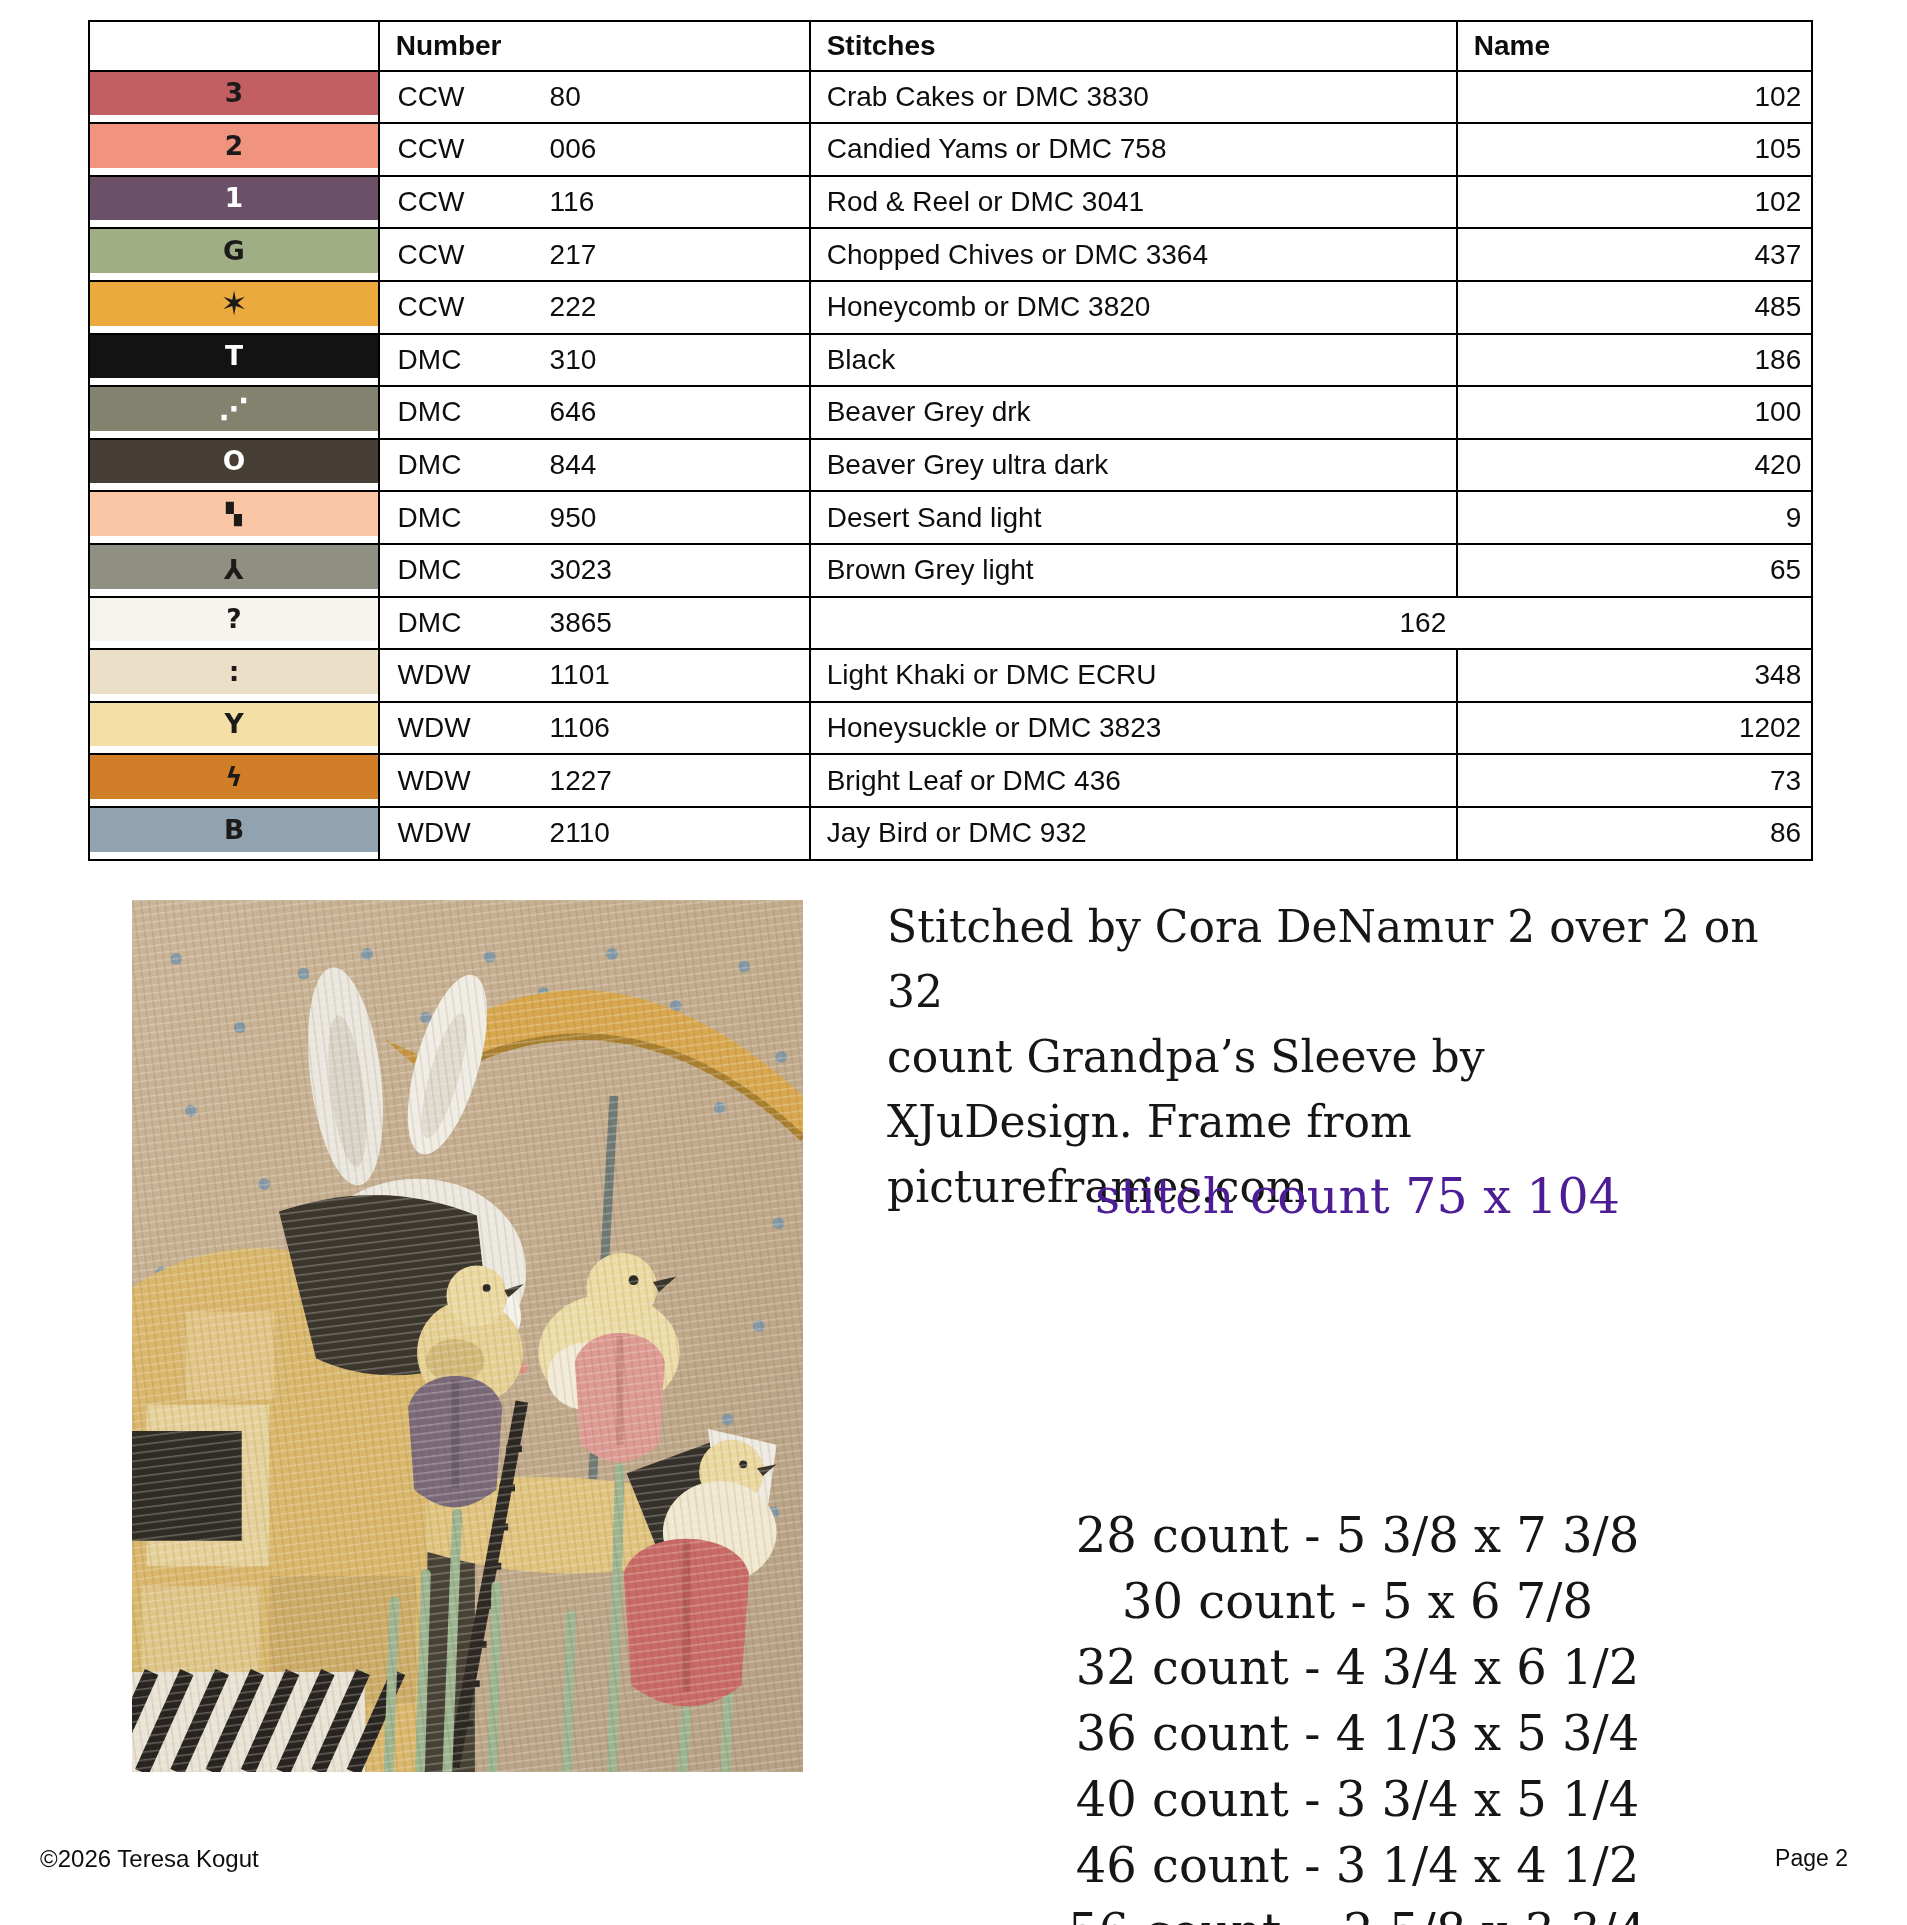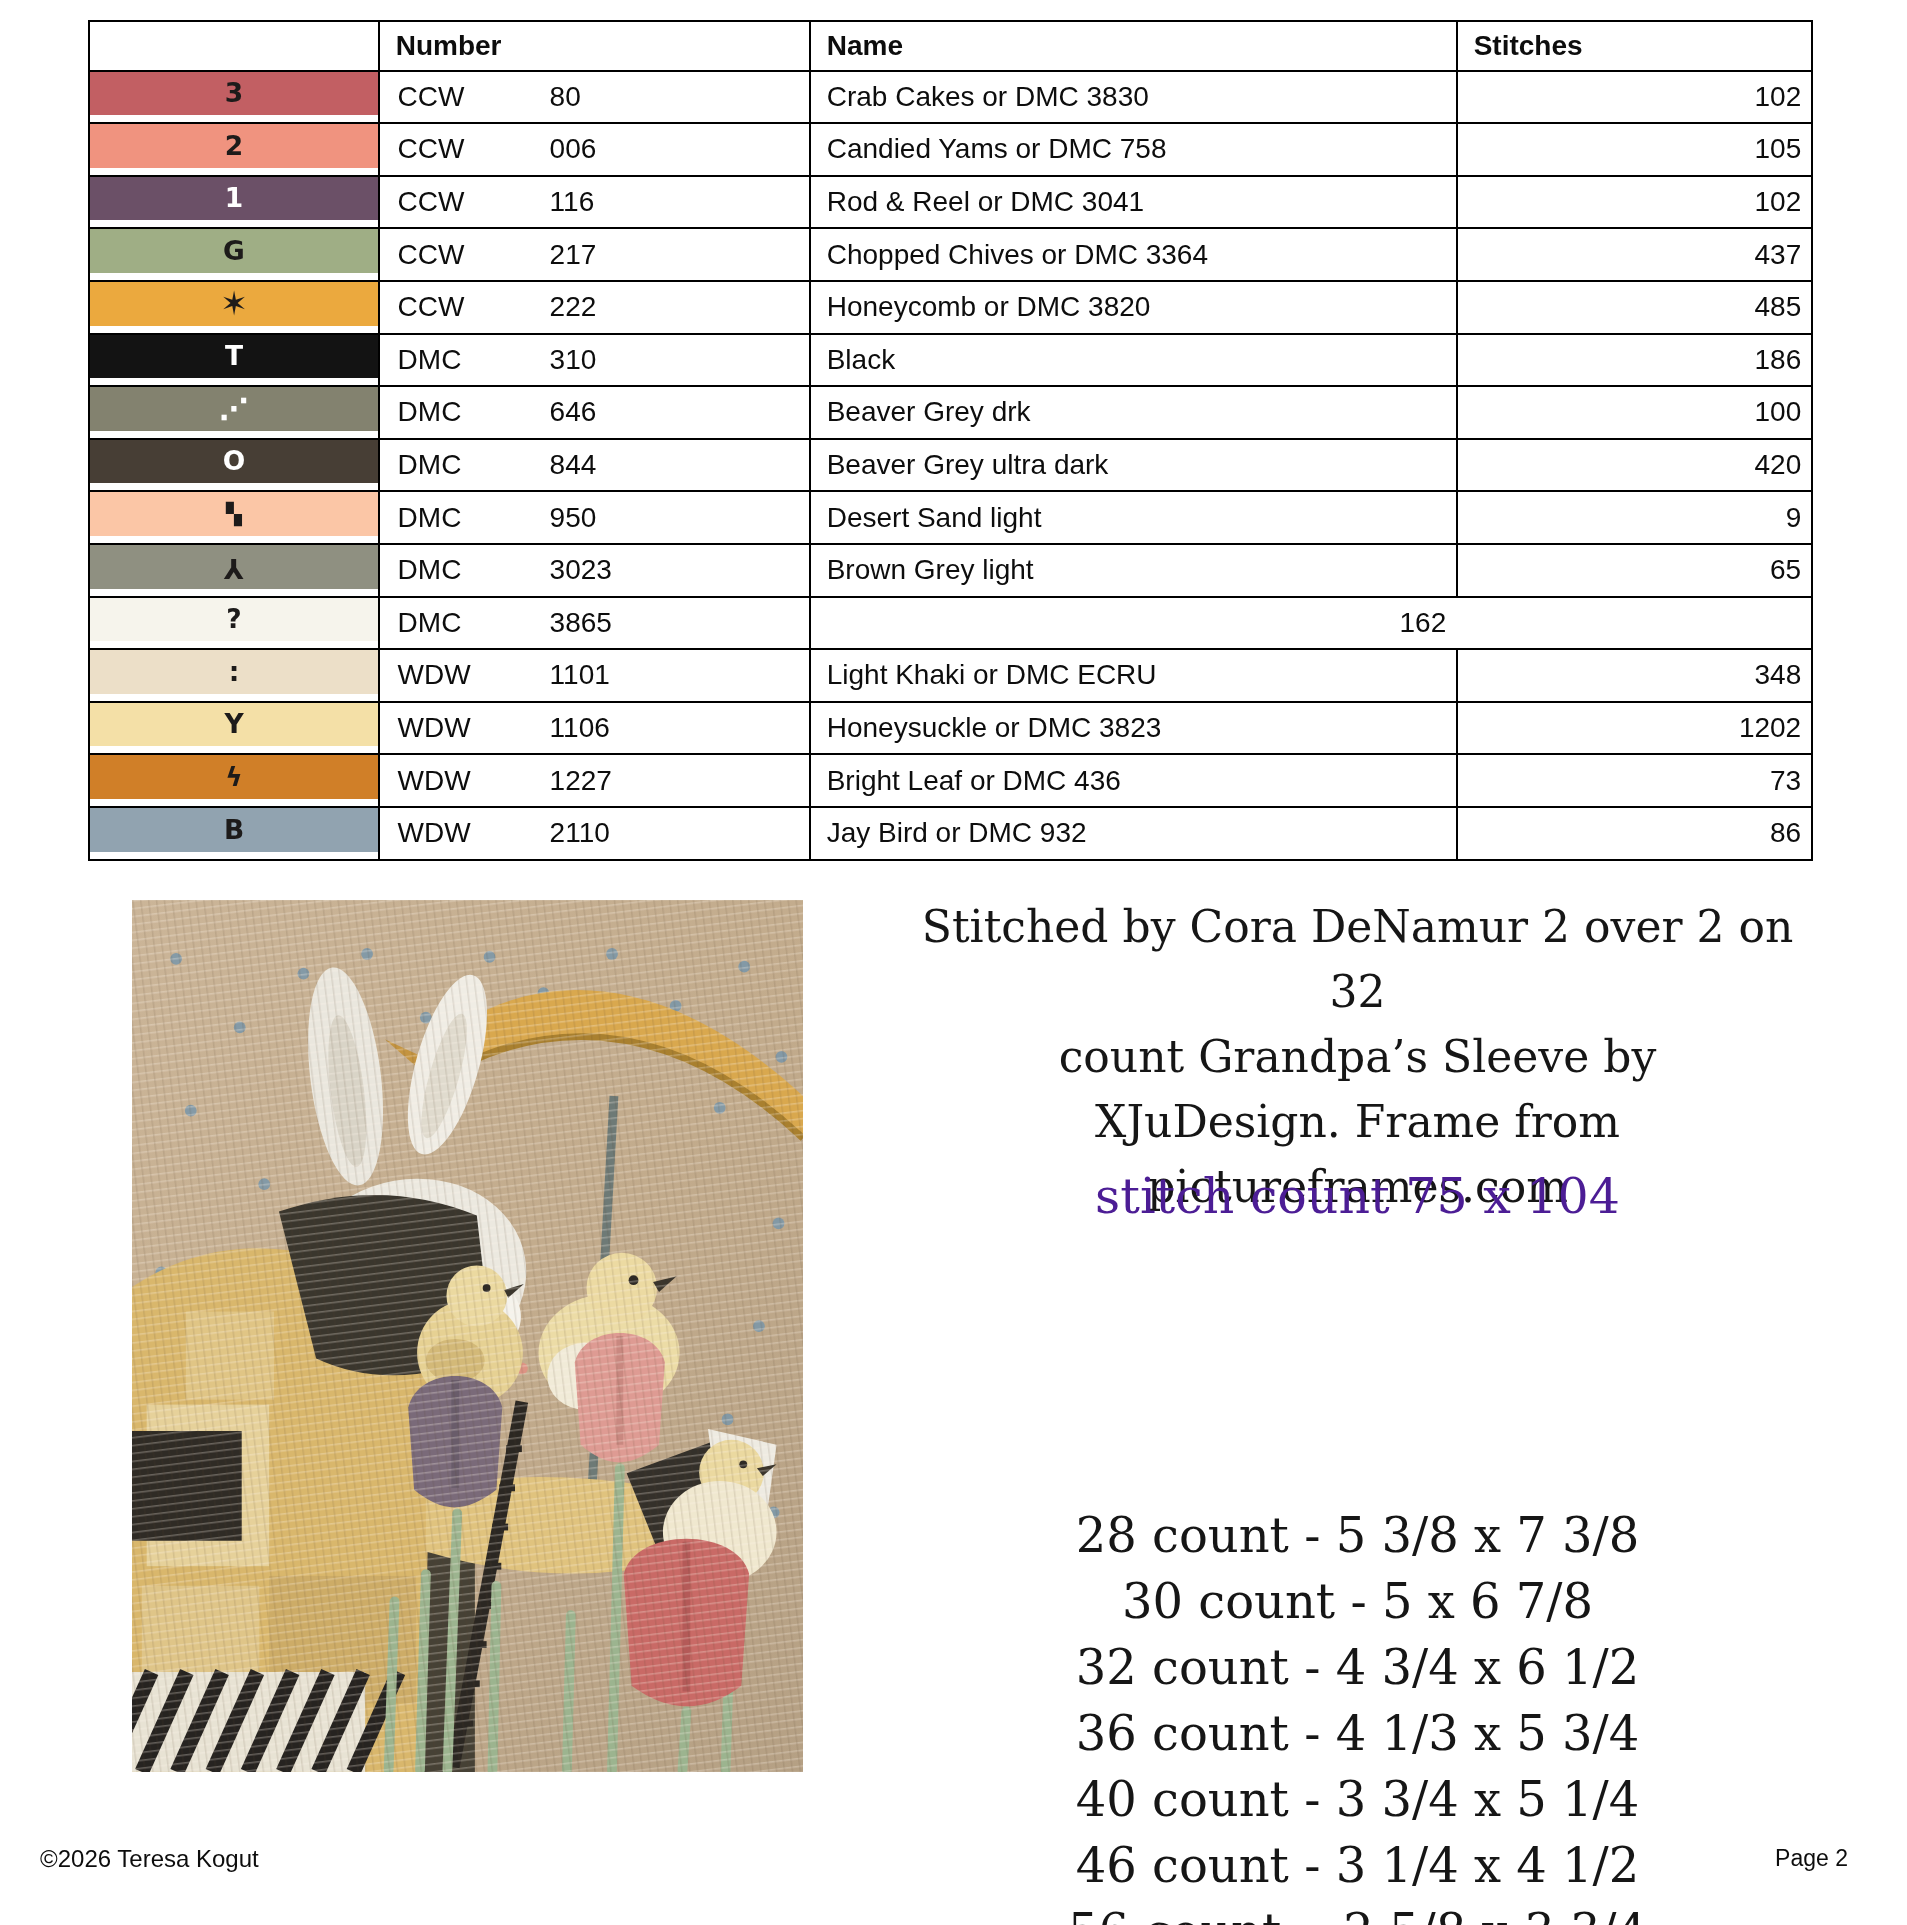--- a/index.html
+++ b/index.html
@@ -28,43 +28,43 @@
   .c-number{padding-left:17.6px;gap:48px;}
   .brand{display:inline-block;width:104px;}
   .c-name{padding-left:15.7px;}
   .c-stitches{justify-content:flex-end;padding-right:9.8px;}
 
   
   .photo{position:absolute;left:132px;top:900px;width:671px;height:872px;overflow:hidden;}
   .photo svg{display:block;}
 
   
-  .caption{position:absolute;left:887px;top:894px;width:941px;text-align:center;
+  .caption{position:absolute;left:887px;top:894px;width:941px;
            font-family:"DejaVu Serif",serif;font-size:44px;line-height:65px;color:#161616;}
   .stitch-count{position:absolute;left:887px;top:1168px;width:941px;text-align:center;
            font-family:"DejaVu Serif",serif;font-size:49px;color:#4c1d95;}
   .sizes{position:absolute;left:887px;top:1304px;width:941px;text-align:center;
            font-family:"DejaVu Serif",serif;font-size:48px;line-height:66px;
            white-space:pre;color:#161616;}
 
   
   .footer-left{position:absolute;left:40px;top:1845px;font-size:24px;color:#0d0d0d;}
   .footer-right{position:absolute;right:59px;top:1845px;font-size:23px;color:#0d0d0d;}
 </style>
 </head>
 <body>
 
 <div class="page">
 
   <div class="ttable">
     <div class="tr th-row">
       <div class="cell c-swatch"></div>
       <div class="cell">Number</div>
+      <div class="cell">Stitches</div>
       <div class="cell">Name</div>
-      <div class="cell">Stitches</div>
     </div>
     <div style="display:contents">
       
     
         <div class="tr">
           <div class="cell c-swatch">
             <div class="swatch" style="background: rgb(194, 95, 99);">
               <span class="sym" style="color: rgb(29, 27, 26);">3</span>
             </div>
           </div>

